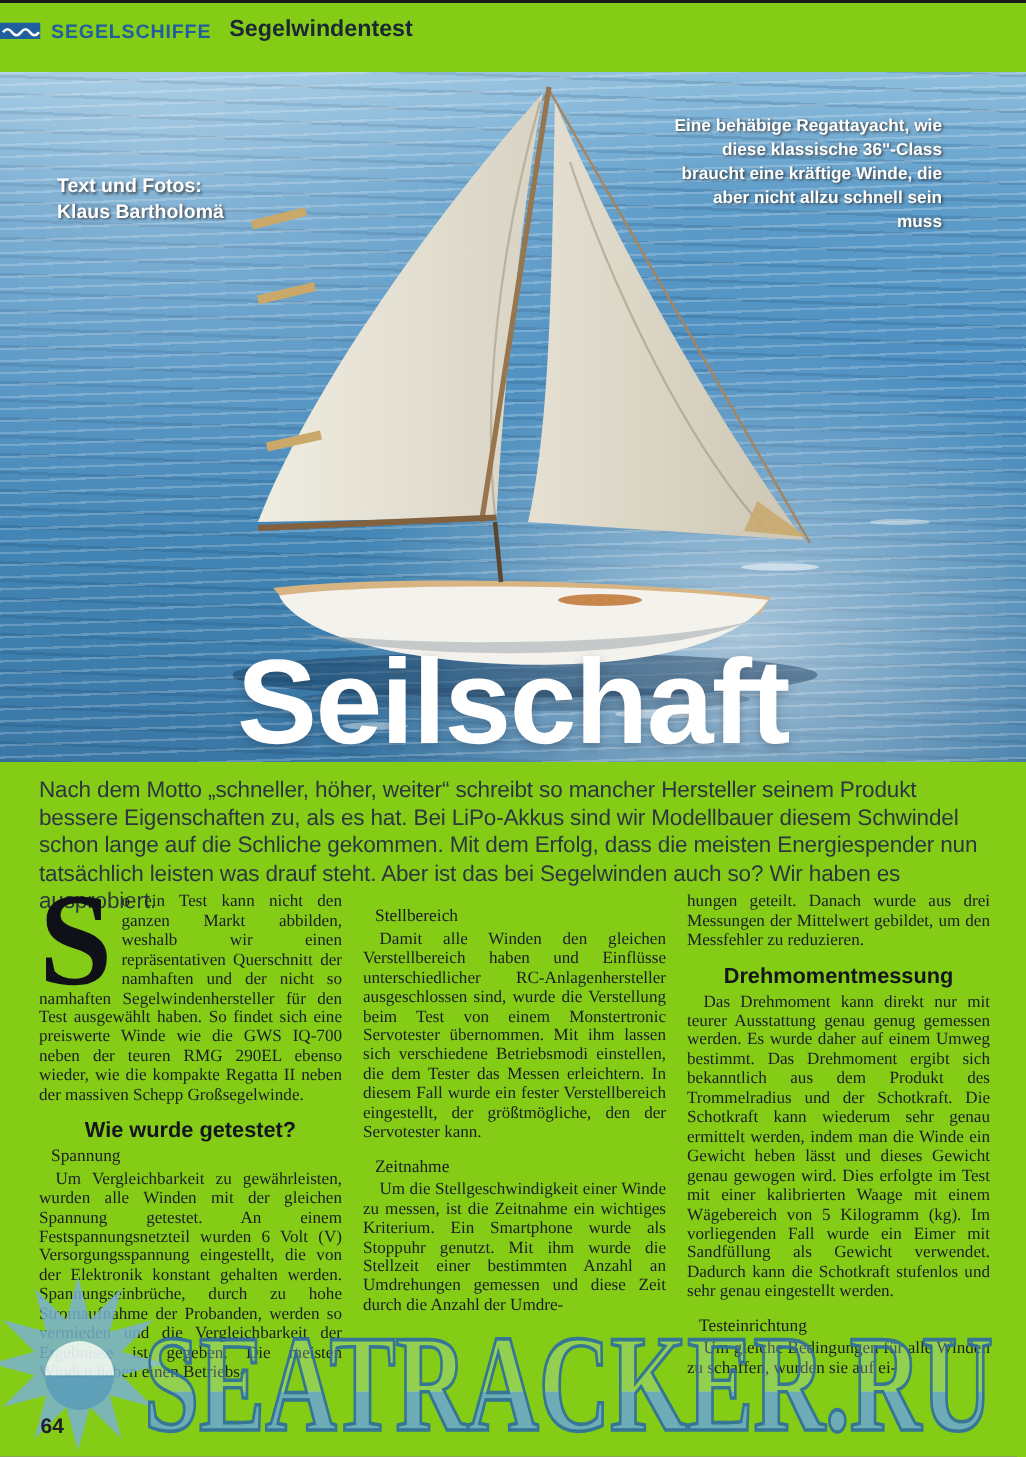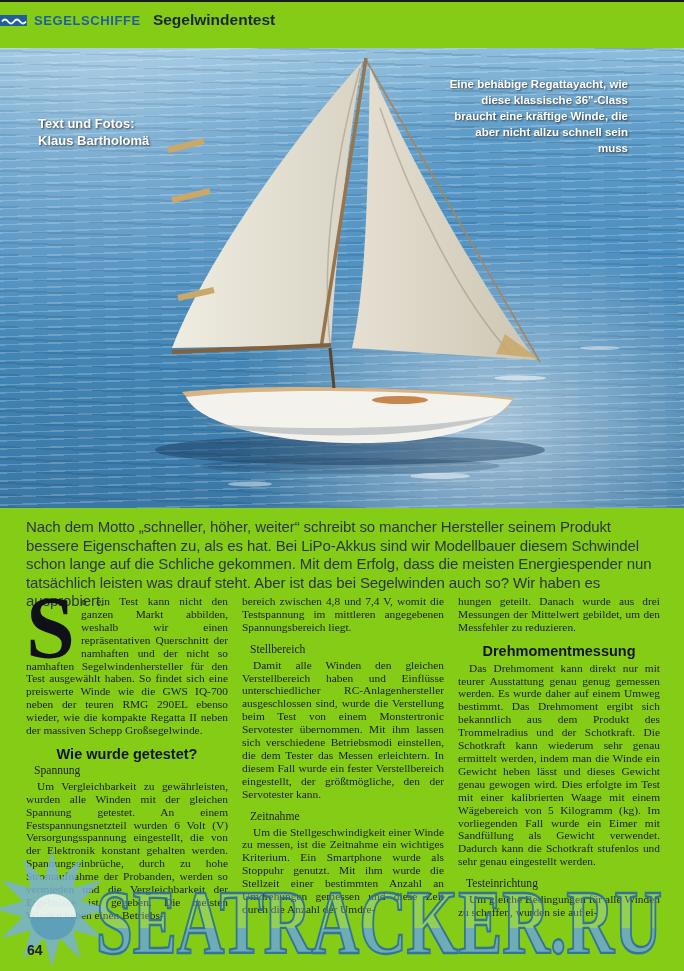--- a/index.html
+++ b/index.html
@@ -134,33 +134,33 @@
       <path d="M200,374 C280,394 440,392 500,366 C440,382 280,384 200,374 Z" fill="rgba(150,160,165,0.5)"></path>
 
       <path d="M330,300 l4,40" stroke="#5a4630" stroke-width="3"></path>
       <ellipse cx="400" cy="352" rx="28" ry="4" fill="#c27a3a" opacity="0.9"></ellipse>
     </svg>
     <div class="photo-credit">
       <div>Text und Fotos:</div>
       <div>Klaus Bartholomä</div>
     </div>
     <div class="photo-caption">Eine behäbige Regattayacht, wie diese klassische 36"-Class braucht eine kräftige Winde, die aber nicht allzu schnell sein muss</div>
+    <div class="page-title">Seilschaft</div>
   </div>
 
   <p class="intro">Nach dem Motto „schneller, höher, weiter“ schreibt so mancher Hersteller seinem Produkt bessere Eigenschaften zu, als es hat. Bei LiPo-Akkus sind wir Modellbauer diesem Schwindel schon lange auf die Schliche gekommen. Mit dem Erfolg, dass die meisten Energiespender nun tatsächlich leisten was drauf steht. Aber ist das bei Segelwinden auch so? Wir haben es ausprobiert.</p>
 
   <div class="columns">
     <div class="col">
       <p><span class="dropcap">S</span><span>o ein Test kann nicht den ganzen Markt abbilden, weshalb wir einen repräsentativen Querschnitt der namhaften und der nicht so namhaften Segelwindenhersteller für den Test ausgewählt haben. So findet sich eine preiswerte Winde wie die GWS IQ-700 neben der teuren RMG 290EL ebenso wieder, wie die kompakte Regatta II neben der massiven Schepp Großsegelwinde.</span></p>
       <h2 class="sec">Wie wurde getestet?</h2>
       <h3 class="sub" style="margin-top:2px;">Spannung</h3>
       <p class="indent">Um Vergleichbarkeit zu gewährleisten, wurden alle Winden mit der gleichen Spannung getestet. An einem Festspannungsnetzteil wurden 6 Volt (V) Versorgungsspannung eingestellt, die von der Elektronik konstant gehalten werden. Spannungseinbrüche, durch zu hohe Stromaufnahme der Probanden, werden so vermieden und die Vergleichbarkeit der Ergebnisse ist gegeben. Die meisten Winden haben einen Betriebs-</p>
     </div>
     <div class="col">
-      <p>bereich zwischen 4,8 und 7,4 V, womit die Testspannung im mittleren angegebenen Spannungsbereich liegt.</p>
       <h3 class="sub">Stellbereich</h3>
       <p class="indent">Damit alle Winden den gleichen Verstellbereich haben und Einflüsse unterschiedlicher RC-Anlagenhersteller ausgeschlossen sind, wurde die Verstellung beim Test von einem Monstertronic Servotester übernommen. Mit ihm lassen sich verschiedene Betriebsmodi einstellen, die dem Tester das Messen erleichtern. In diesem Fall wurde ein fester Verstellbereich eingestellt, der größtmögliche, den der Servotester kann.</p>
       <h3 class="sub">Zeitnahme</h3>
       <p class="indent">Um die Stellgeschwindigkeit einer Winde zu messen, ist die Zeitnahme ein wichtiges Kriterium. Ein Smartphone wurde als Stoppuhr genutzt. Mit ihm wurde die Stellzeit einer bestimmten Anzahl an Umdrehungen gemessen und diese Zeit durch die Anzahl der Umdre-</p>
     </div>
     <div class="col">
       <p>hungen geteilt. Danach wurde aus drei Messungen der Mittelwert gebildet, um den Messfehler zu reduzieren.</p>
       <h2 class="sec">Drehmomentmessung</h2>
       <p class="indent">Das Drehmoment kann direkt nur mit teurer Ausstattung genau genug gemessen werden. Es wurde daher auf einem Umweg bestimmt. Das Drehmoment ergibt sich bekanntlich aus dem Produkt des Trommelradius und der Schotkraft. Die Schotkraft kann wiederum sehr genau ermittelt werden, indem man die Winde ein Gewicht heben lässt und dieses Gewicht genau gewogen wird. Dies erfolgte im Test mit einer kalibrierten Waage mit einem Wägebereich von 5 Kilogramm (kg). Im vorliegenden Fall wurde ein Eimer mit Sandfüllung als Gewicht verwendet. Dadurch kann die Schotkraft stufenlos und sehr genau eingestellt werden.</p>
       <h3 class="sub">Testeinrichtung</h3>

